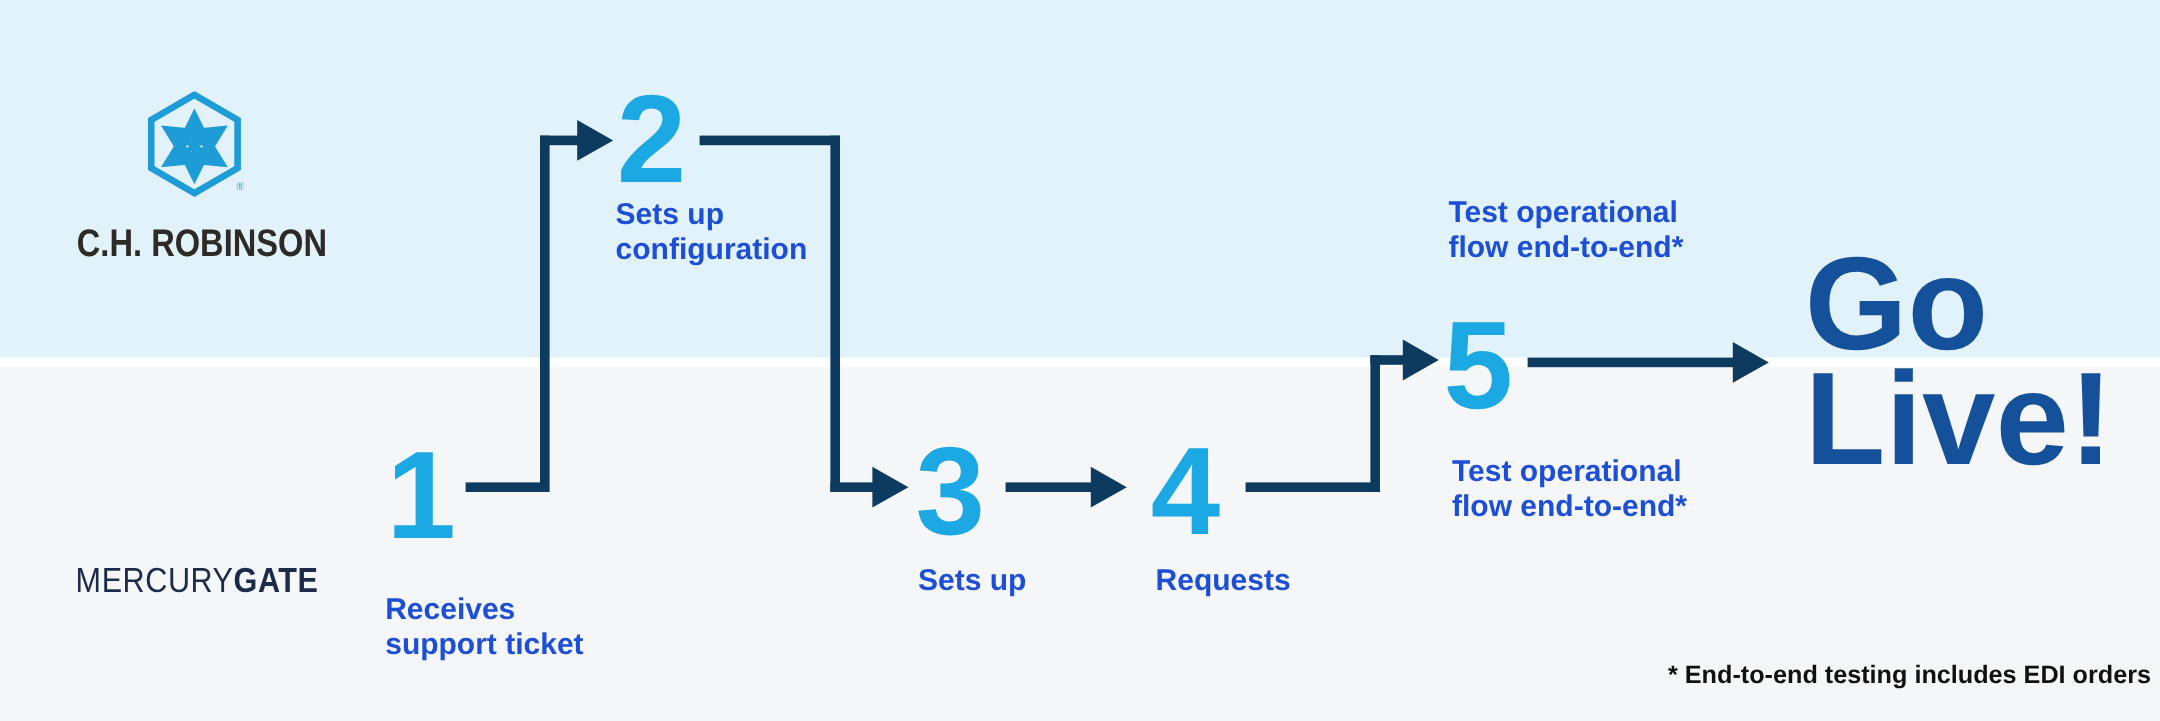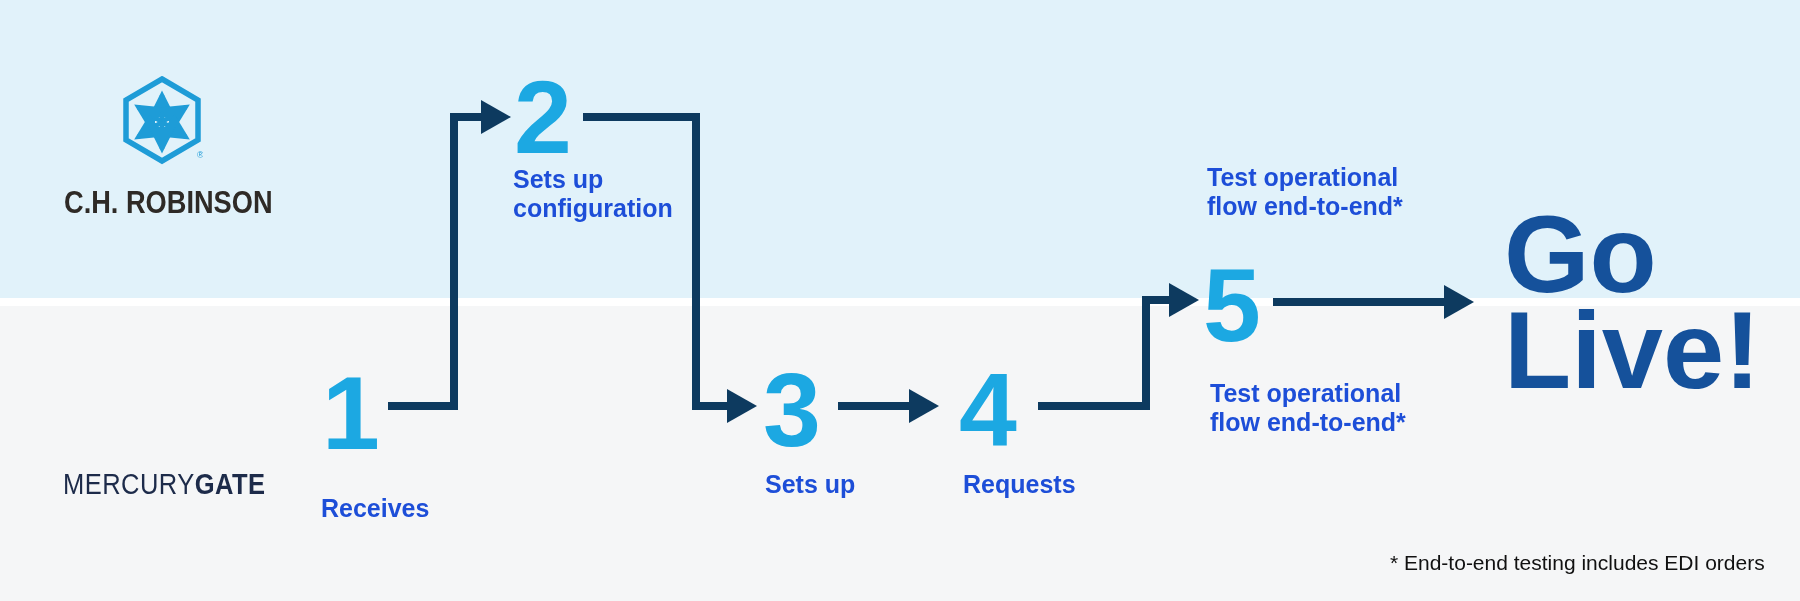--- a/index.html
+++ b/index.html
@@ -53,21 +53,21 @@
   
   .go-live{
     position:absolute;left:1504px;top:206px;
     font-size:110px;line-height:96px;font-weight:700;color:#15519b;
     white-space:nowrap;
   }
 
   
   .footnote{
     position:absolute;left:1390px;top:551px;
-    font-size:21px;font-weight:400;color:#111111;white-space:nowrap;
+    font-size:21px;font-weight:700;color:#111111;white-space:nowrap;
   }
 
   
   .seg{position:absolute;background:#0d3a5f;}
   .ah{
     position:absolute;width:0;height:0;
     border-top:17px solid transparent;border-bottom:17px solid transparent;
     border-left:30px solid #0d3a5f;
   }
 </style>
@@ -105,20 +105,21 @@
   </div>
 
   <div class="num num1">1</div>
   <div class="num num2">2</div>
   <div class="num num3">3</div>
   <div class="num num4">4</div>
   <div class="num num5">5</div>
 
   <div class="lbl lbl1">
     <div>Receives</div>
+    <div>support ticket</div>
   </div>
   <div class="lbl lbl2">
     <div>Sets up</div>
     <div>configuration</div>
   </div>
   <div class="lbl lbl3">
     <div>Sets up</div>
   </div>
   <div class="lbl lbl4">
     <div>Requests</div>

